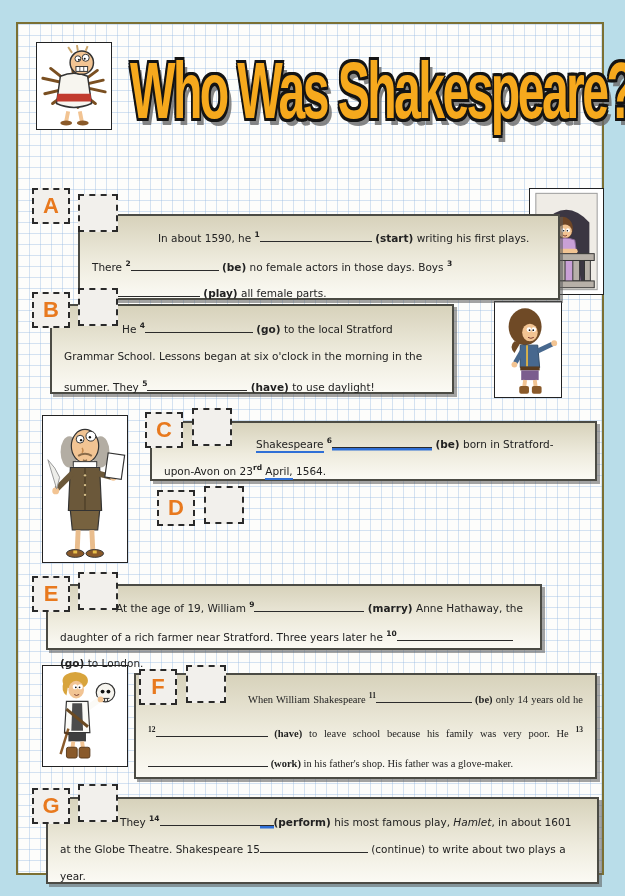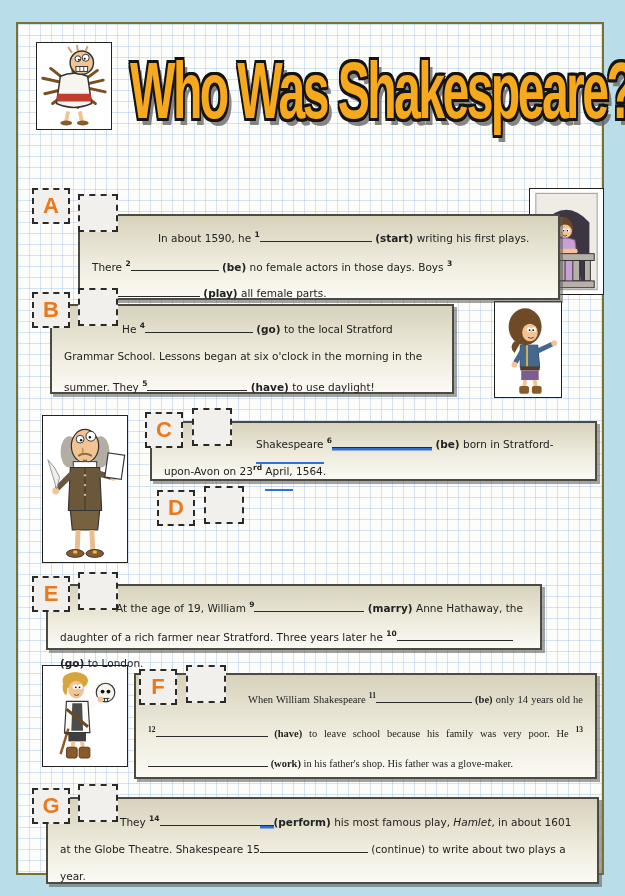--- a/index.html
+++ b/index.html
@@ -37,21 +37,21 @@
   .p-c{text-indent:92px;line-height:24px;}
   .p-d{text-indent:92px;line-height:26px;}
   .p-e{text-indent:56px;line-height:26px;}
   .p-f{text-indent:100px;line-height:30px;text-align:justify;font-family:Liberation Serif, serif;}
   .p-g{text-indent:60px;line-height:27px;}
   .textbox b{font-weight:bold;}
   .textbox i{font-style:italic;}
   .textbox sup{font-size:7.5px;font-weight:bold;vertical-align:5px;}
   .blank{display:inline-block;height:12px;border-bottom:1.4px solid #2b2b2b;vertical-align:baseline;}
   .blank.blue{box-shadow:0 2.5px 0 #2f6fd6;}
-  .ublue{border-bottom:2px solid #2f6fd6;padding-bottom:12px;}
+  .ublue{border-bottom:2px solid #2f6fd6;padding-bottom:1px;}
 </style>
 </head>
 <body>
 
 <div class="canvas">
   <div class="page">
 
     <div class="imgframe" style="left:18px;top:18px;width:76px;height:88px;">
       <svg viewBox="0 0 76 88">
         <g stroke="#7a4f21" stroke-width="3" stroke-linecap="round">

